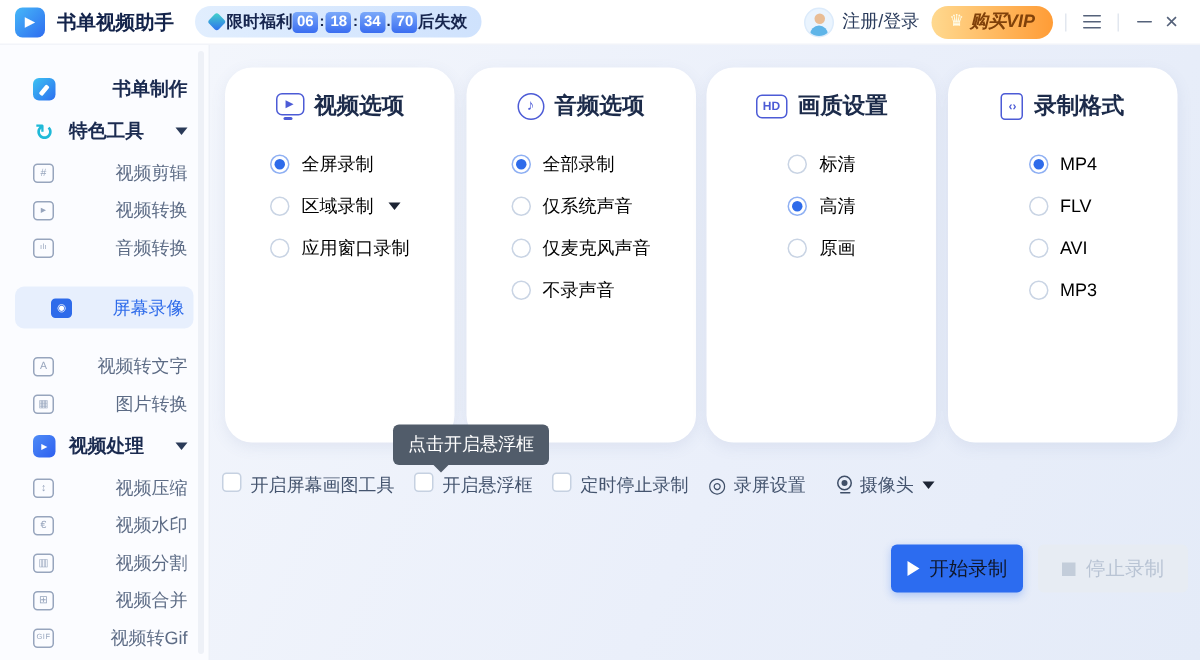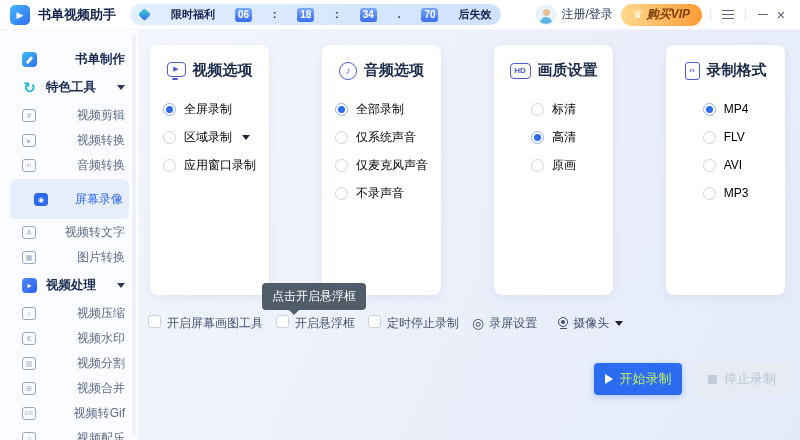--- a/index.html
+++ b/index.html
@@ -6,21 +6,21 @@
     font-family:"Liberation Sans","DejaVu Sans",sans-serif;background:#fff;}
   .window{width:800px;height:440px;display:flex;flex-direction:column;}
 
   
   .topbar{height:30px;flex:0 0 30px;background:#fff;display:flex;align-items:center;
     padding:0 10px;box-sizing:border-box;border-bottom:1px solid #f2f4f9;}
   .logo{width:20px;height:20px;border-radius:5px;background:linear-gradient(135deg,#46b8f8,#2e6cf0);
     color:#fff;font-size:9px;display:flex;align-items:center;justify-content:center;flex:0 0 20px;}
   .app-title{font-size:13px;font-weight:bold;color:#13234a;margin:0 14px 0 8px;white-space:nowrap;}
   .promo{height:21px;border-radius:11px;background:linear-gradient(90deg,#e1eefe,#cfe2fd);
-    display:flex;align-items:center;gap:20px;padding:0 10px;}
+    display:flex;align-items:center;gap:0;padding:0 10px;}
   .gem{width:9px;height:9px;background:linear-gradient(135deg,#43d6c9,#2e6cf0);
     transform:rotate(45deg);border-radius:2px;margin-right:2px;}
   .promo-label,.promo-suffix{font-size:11px;font-weight:bold;color:#16254e;white-space:nowrap;}
   .digit{min-width:15px;height:14px;border-radius:3px;background:linear-gradient(180deg,#7ba9fa,#3a6df0);
     color:#fff;font-size:10px;font-weight:bold;display:flex;align-items:center;justify-content:center;padding:0 1px;}
   .psep{font-size:10px;font-weight:bold;color:#16254e;margin:0 1px;}
   .tb-spacer{flex:1;}
   .avatar{width:18px;height:18px;border-radius:50%;background:#eaf4fe;border:1px solid #dcebfb;
     position:relative;overflow:hidden;flex:0 0 18px;}
   .avatar::before{content:"";position:absolute;top:3px;left:5.5px;width:7px;height:7px;border-radius:50%;background:#e9bd95;}
@@ -40,39 +40,39 @@
 
   
   .body-row{flex:1;display:flex;min-height:0;}
   .sidebar{width:140px;flex:0 0 140px;background:#fbfcff;position:relative;
     padding-top:14px;box-sizing:border-box;overflow:hidden;border-right:1px solid #eef1f8;}
   .sb-track{position:absolute;right:3px;top:4px;bottom:4px;width:4px;background:#eef1f7;border-radius:2px;}
   .side-item{height:25px;display:flex;align-items:center;gap:9px;padding:0 14px 0 22px;cursor:pointer;justify-content:space-between;}
   .side-item.section{margin:3px 0;}
   .s-label{font-size:12px;color:#5c6b85;white-space:nowrap;}
   .side-item.section .s-label{font-size:12.5px;font-weight:bold;color:#1b2b50;}
-  .side-item.selected{background:#e7effd;border-radius:6px;margin:1px 10px;height:40px;padding:0 6px 0 24px;}
+  .side-item.selected{background:#e7effd;border-radius:6px;margin:13px 10px;height:28px;padding:0 6px 0 24px;}
   .side-item.selected .s-label{color:#2e6bea;}
   .t-icon{width:14px;height:13px;border:1px solid #97a5bd;border-radius:3px;color:#97a5bd;
     font-size:7px;display:flex;align-items:center;justify-content:center;flex:0 0 14px;line-height:1;box-sizing:border-box;}
   .t-icon.tiny{font-size:5px;letter-spacing:.3px;}
   .side-item.selected .t-icon{background:#2e6bea;border-color:#2e6bea;color:#fff;}
   .s-icon{width:15px;height:15px;border-radius:4px;display:flex;align-items:center;justify-content:center;flex:0 0 15px;}
   .s-icon.grad-teal{background:linear-gradient(135deg,#3dc3f2,#2d6ef0);}
   .s-icon.grad-blue{background:linear-gradient(135deg,#4f8cf6,#2d5ff0);color:#fff;font-size:8px;}
   .s-icon.swirl{background:none;color:#1fb9d8;font-size:15px;font-weight:bold;}
   .pencil{display:block;width:2.5px;height:8px;background:#fff;border-radius:1px;transform:rotate(40deg);}
   .caret{width:0;height:0;border-left:4px solid transparent;border-right:4px solid transparent;
     border-top:5px solid #2a3a58;margin-left:auto;}
 
   .main{flex:1;position:relative;background:linear-gradient(115deg,#f3f6fc 0%,#eaeffa 55%,#e4ebf8 100%);}
 
   
   .cards{position:absolute;left:10px;right:15px;top:15px;height:250px;display:flex;justify-content:space-between;}
-  .card{width:119px;background:#fff;border-radius:8px;box-shadow:0 3px 10px rgba(90,110,160,.10);
+  .card{width:153px;background:#fff;border-radius:18px;box-shadow:0 3px 10px rgba(90,110,160,.10);
     padding-top:16px;box-sizing:border-box;}
   .card-head{display:flex;align-items:center;justify-content:center;gap:7px;}
   .card-title{font-size:15px;font-weight:bold;color:#1c2b4a;white-space:nowrap;}
   .c-icon{color:#4c5bd6;display:flex;align-items:center;justify-content:center;}
   .ci-monitor{width:19px;height:15px;border:1.7px solid #4c5bd6;border-radius:4px;font-size:7px;
     position:relative;display:flex;align-items:center;justify-content:center;box-sizing:border-box;margin-bottom:3px;}
   .ci-monitor::after{content:"";position:absolute;bottom:-4px;left:4.5px;width:6px;height:2px;background:#4c5bd6;border-radius:1px;}
   .ci-circle{width:18px;height:18px;border:1.7px solid #4c5bd6;border-radius:50%;font-size:10px;
     display:flex;align-items:center;justify-content:center;box-sizing:border-box;}
   .ci-hd{width:21px;height:16px;border:1.7px solid #4c5bd6;border-radius:4px;font-size:8px;font-weight:bold;
@@ -112,21 +112,21 @@
   .cam-group{margin-left:8px;}
 
   
   .footer{position:absolute;left:8px;right:8px;top:333px;display:flex;align-items:center;}
   .dur-wrap{display:flex;align-items:center;gap:7px;}
   .dur-label{font-size:12px;color:#5d6c86;}
   .dur-value{font-size:28px;color:#4e6078;letter-spacing:1px;font-family:"DejaVu Sans",sans-serif;}
   .f-spacer{flex:1;}
   .btn{height:32px;border-radius:4px;display:flex;align-items:center;justify-content:center;gap:7px;
     font-size:13px;cursor:pointer;box-sizing:border-box;}
-  .btn-start{width:88px;background:#2c6cf0;color:#bef264;box-shadow:0 2px 6px rgba(44,108,240,.3);}
+  .btn-start{width:88px;background:#2c6cf0;color:#0f172a;box-shadow:0 2px 6px rgba(44,108,240,.3);}
   .btn-stop{width:100px;background:#e7ecf3;color:#b9c4d4;margin-left:10px;cursor:default;}
   .tri{width:0;height:0;border-top:5px solid transparent;border-bottom:5px solid transparent;border-left:8px solid #fff;}
   .sq{width:9px;height:9px;background:#c3cdda;}
 </style>
 </head>
 <body>
 
 <div class="window">
 
   <div class="topbar">

